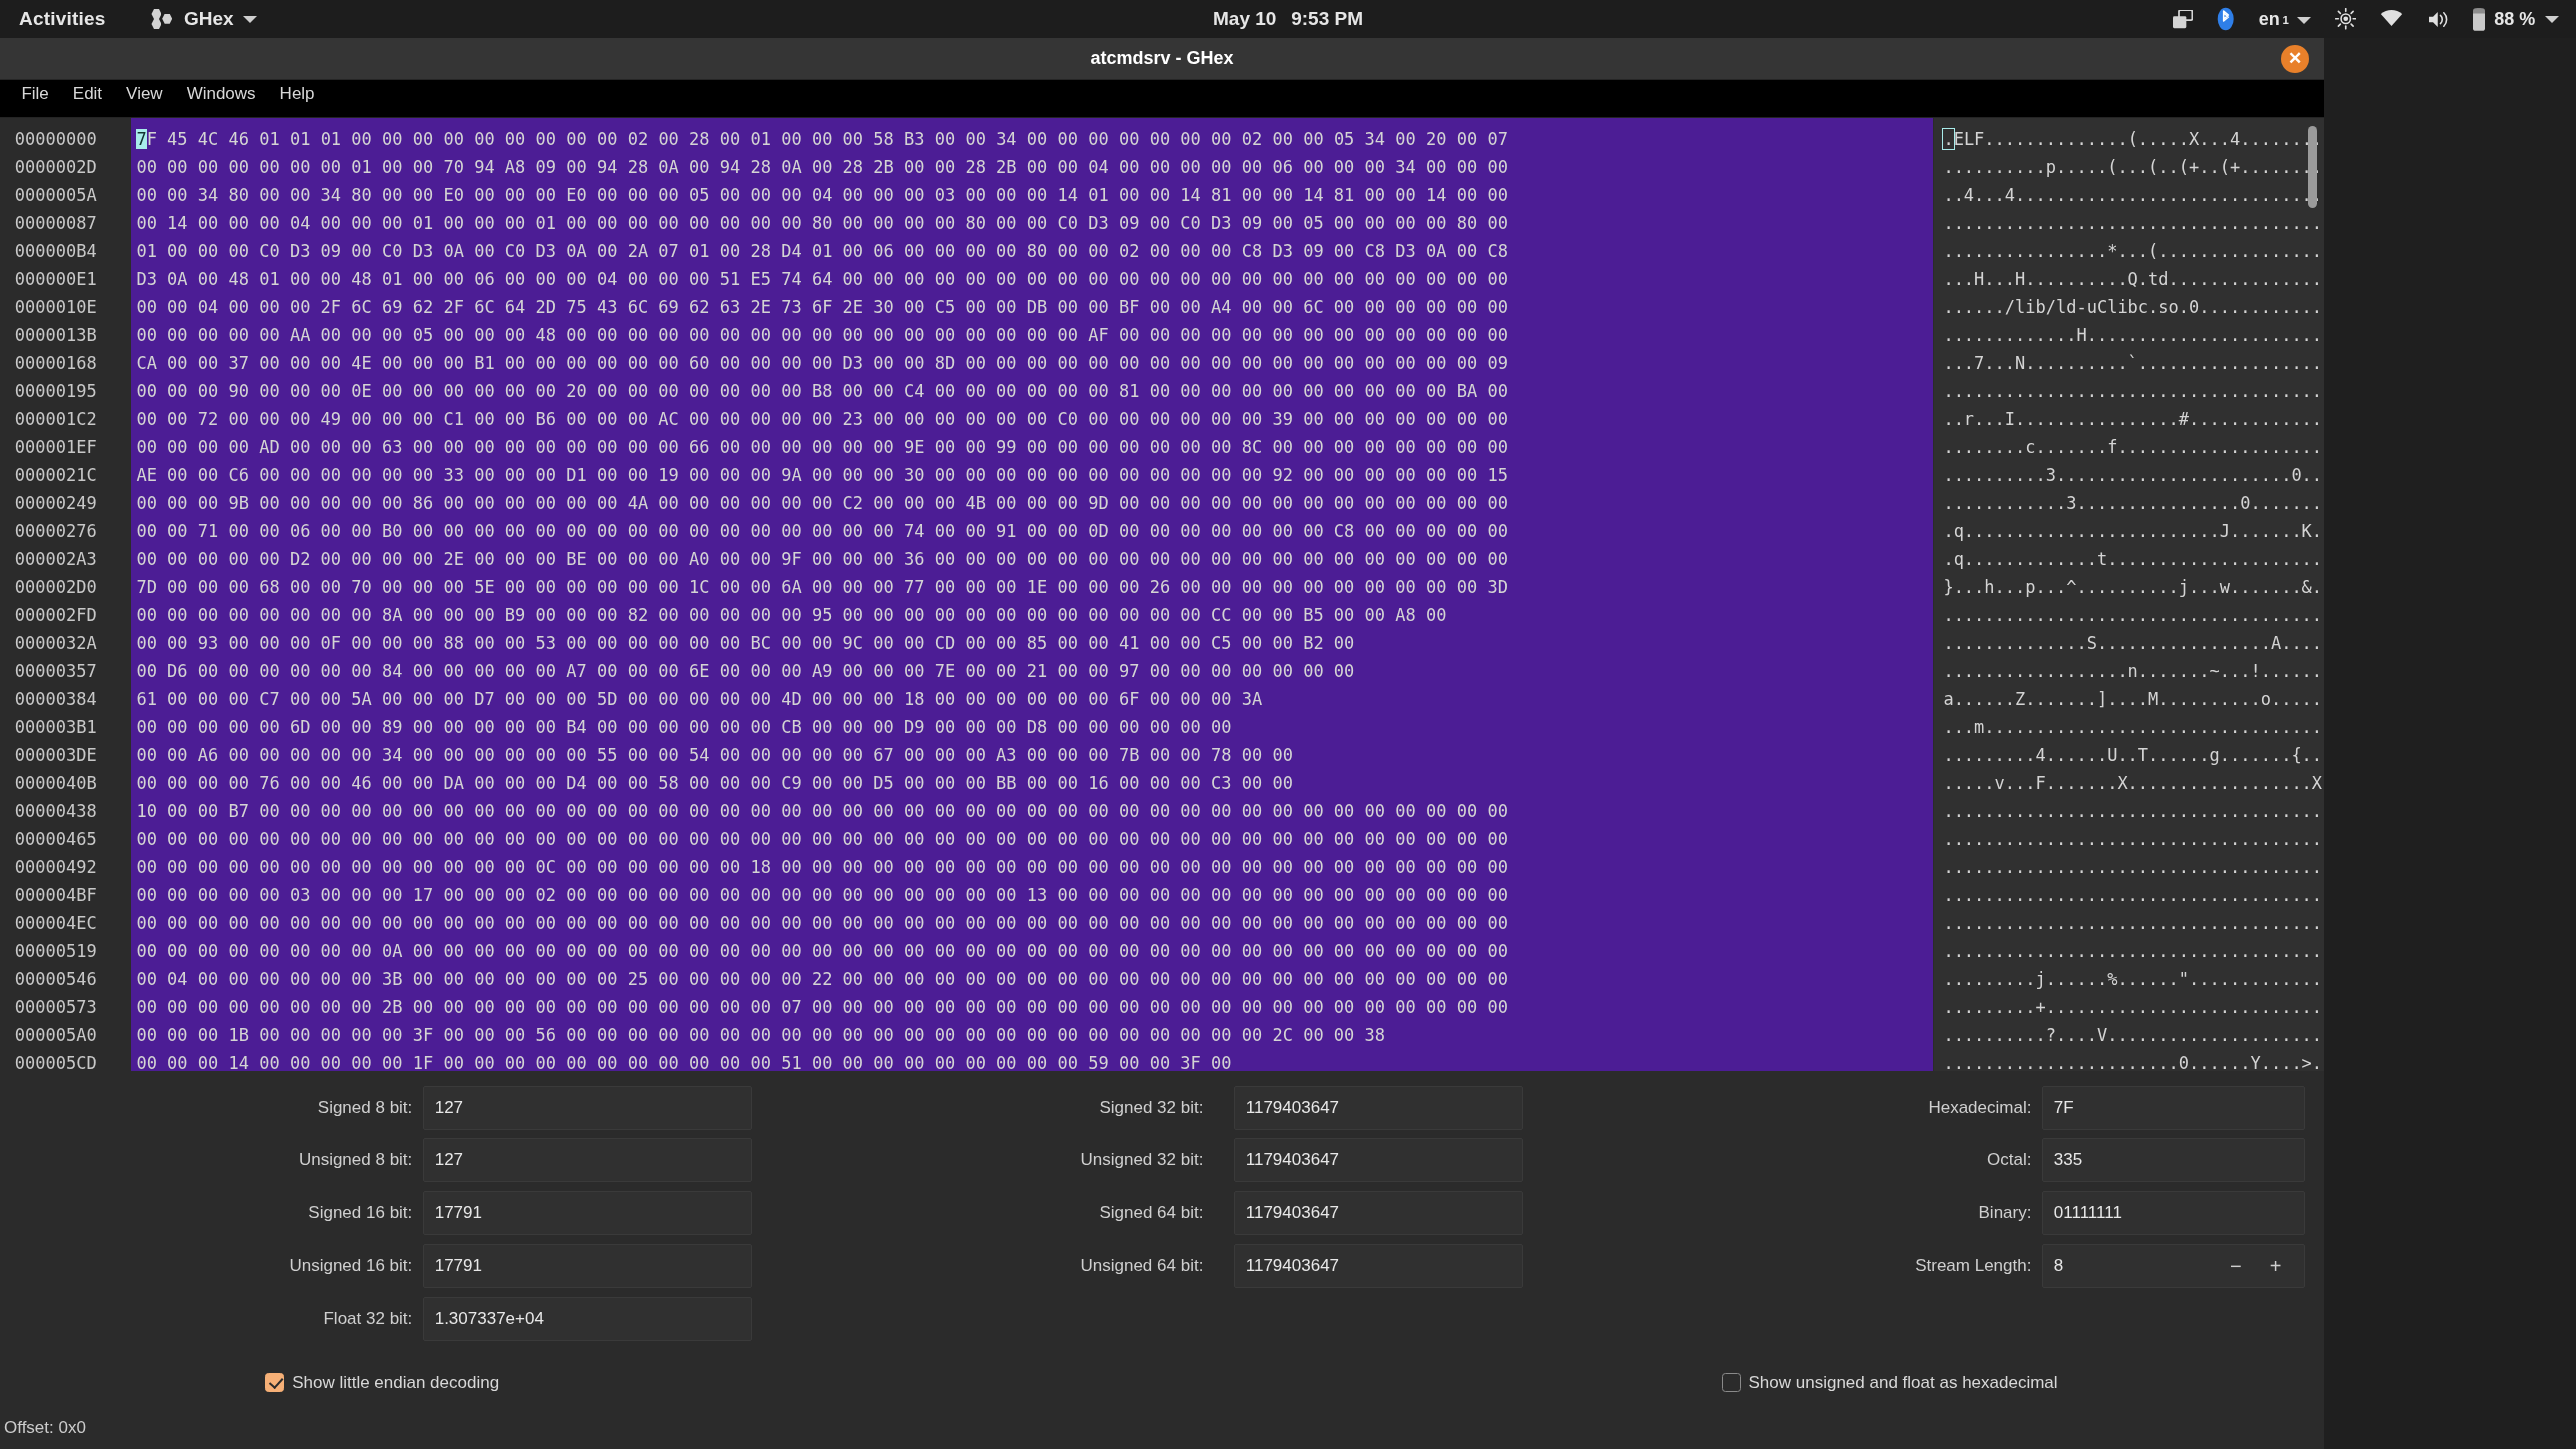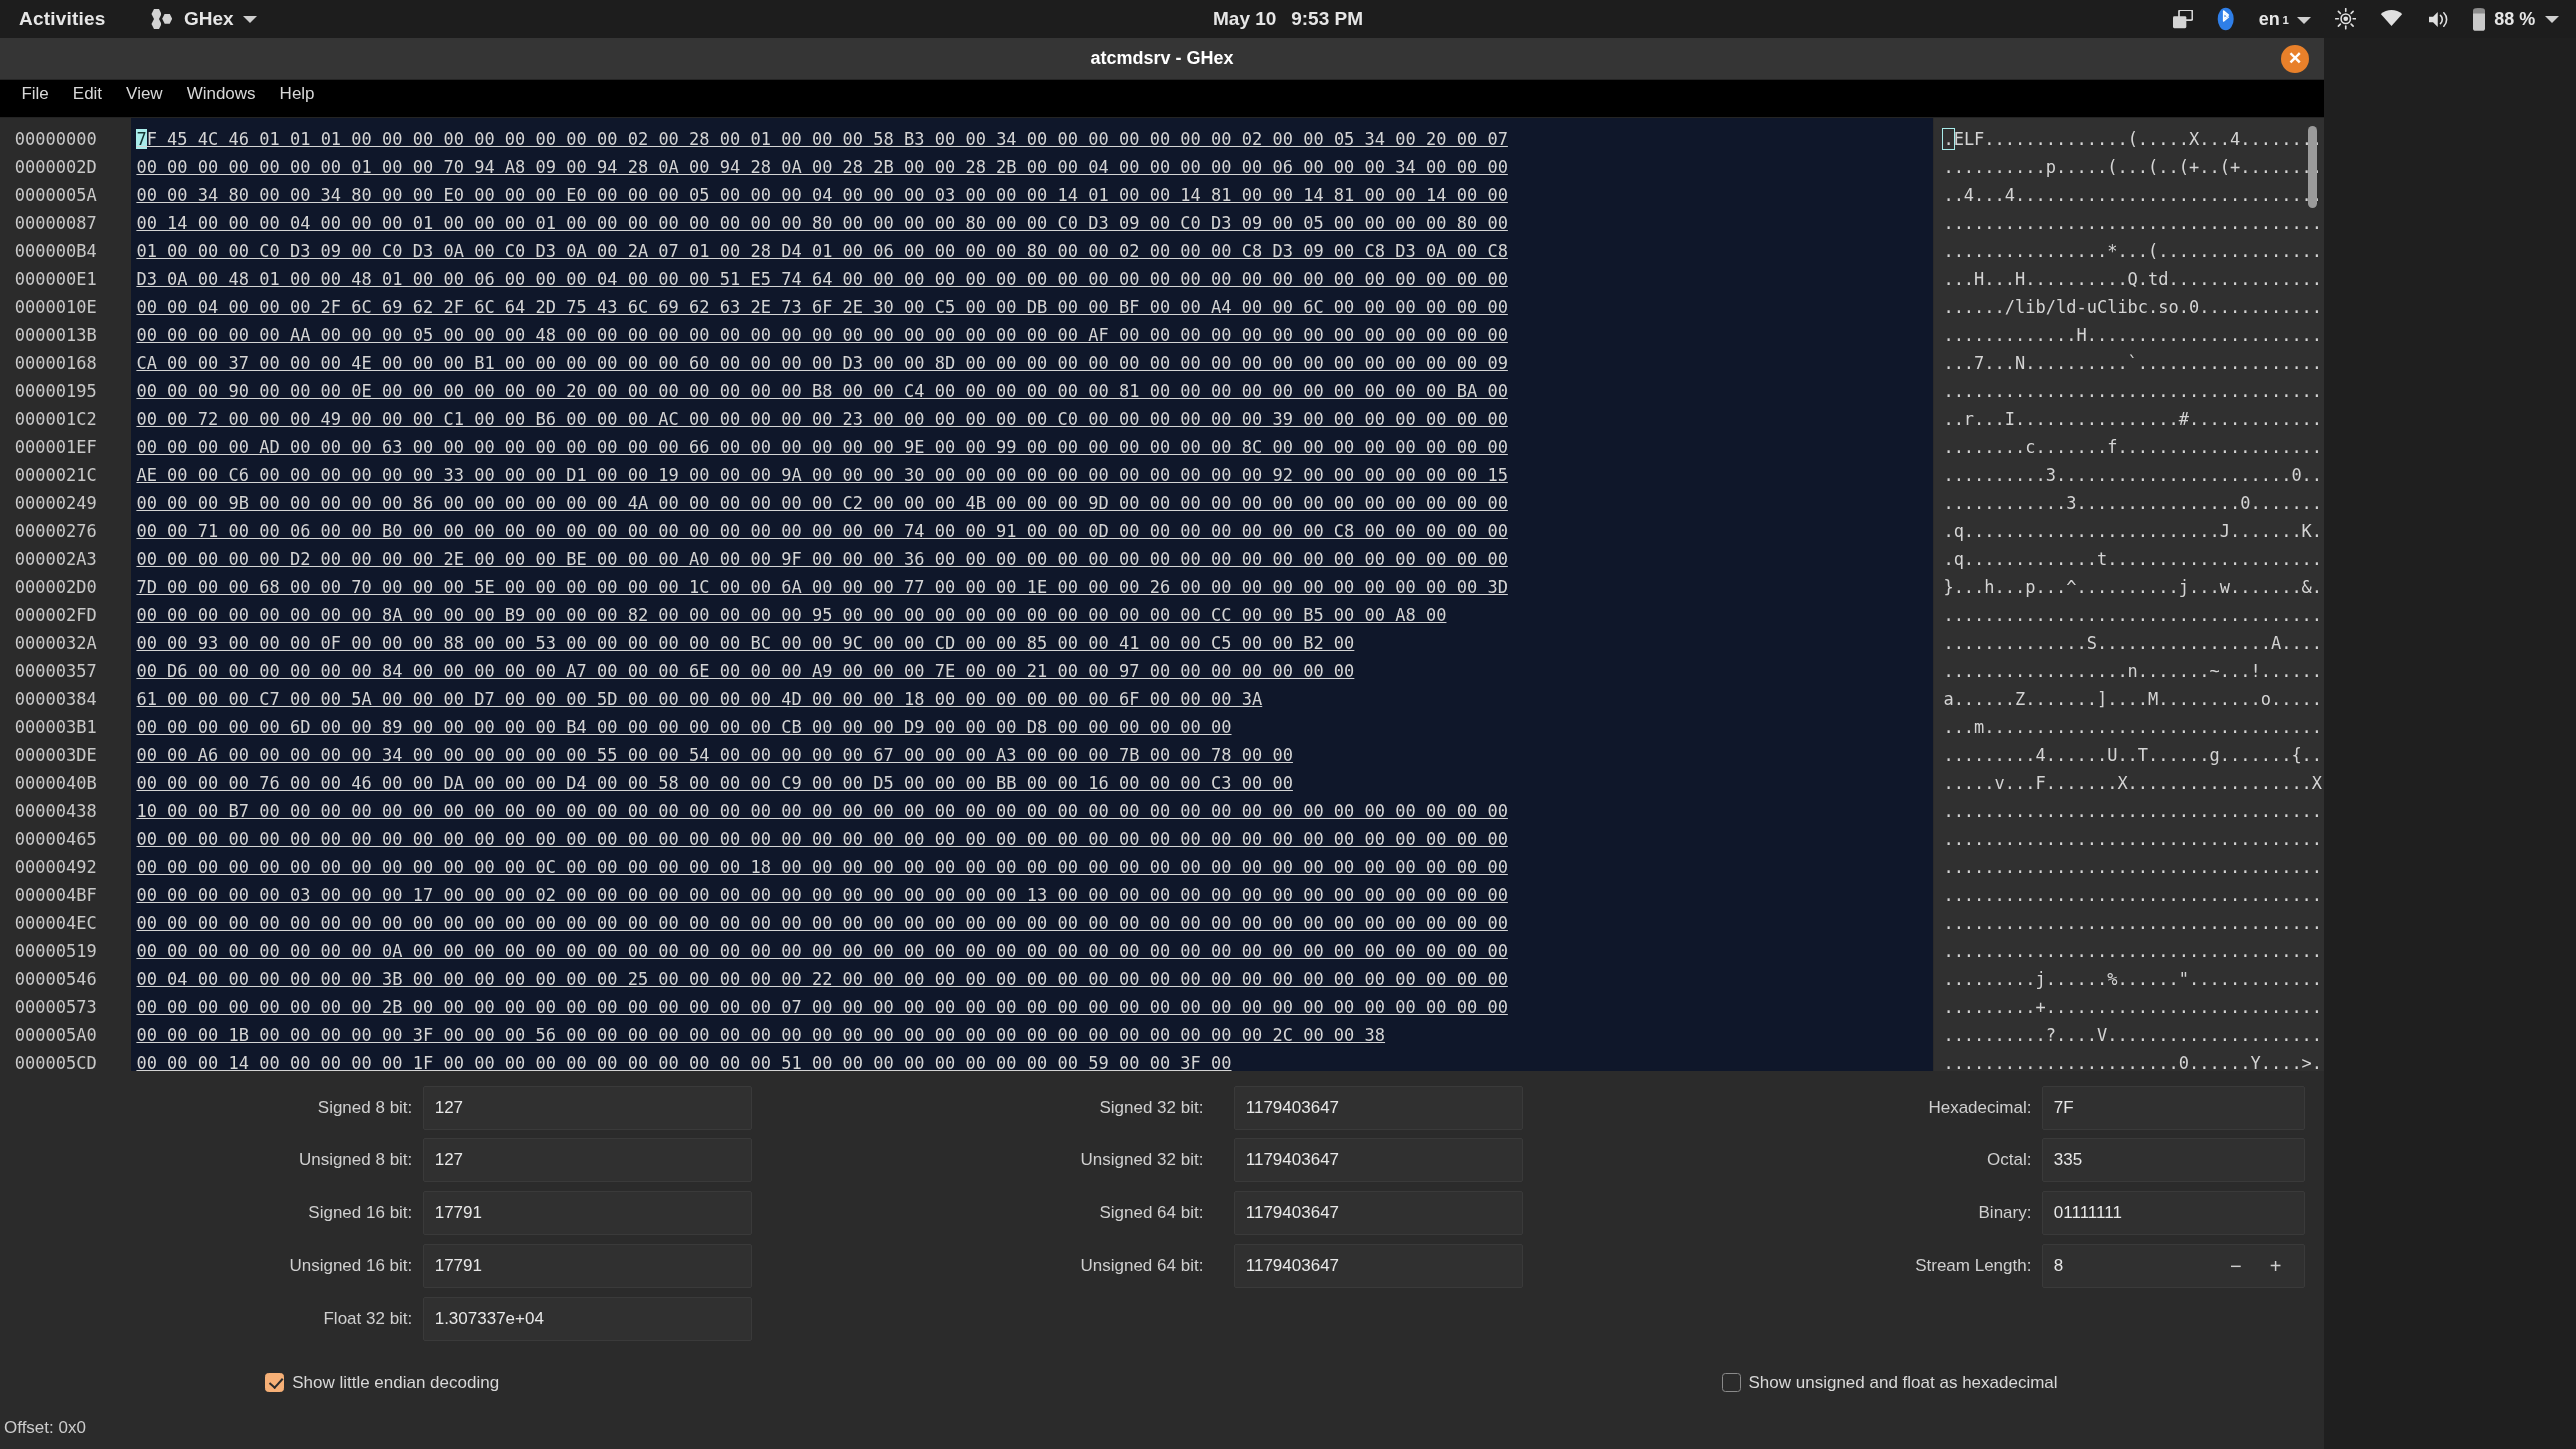--- a/index.html
+++ b/index.html
@@ -95,28 +95,27 @@
   }
   #offsets {
     background: #2b2b2b;
     color: #c8c8c8;
     padding: 6.7px 0 0 14.8px;
     width: 131px;
     flex: none;
     white-space: pre;
   }
   #hexpane {
-    background: #0f172a;
+    background: #4c1d95;
     color: #d4d4d4;
     padding: 6.7px 0 0 5.4px;
     flex: none;
     width: 1802px;
     white-space: pre;
     overflow: hidden;
-    text-decoration: underline;
   }
   #asciipane {
     background: #303030;
     color: #d4d4d4;
     padding: 6.7px 0 0 9.4px;
     flex: 1;
     white-space: pre;
     overflow: hidden;
     border-left: 0.7px solid #2b2b2b;
     position: relative;

